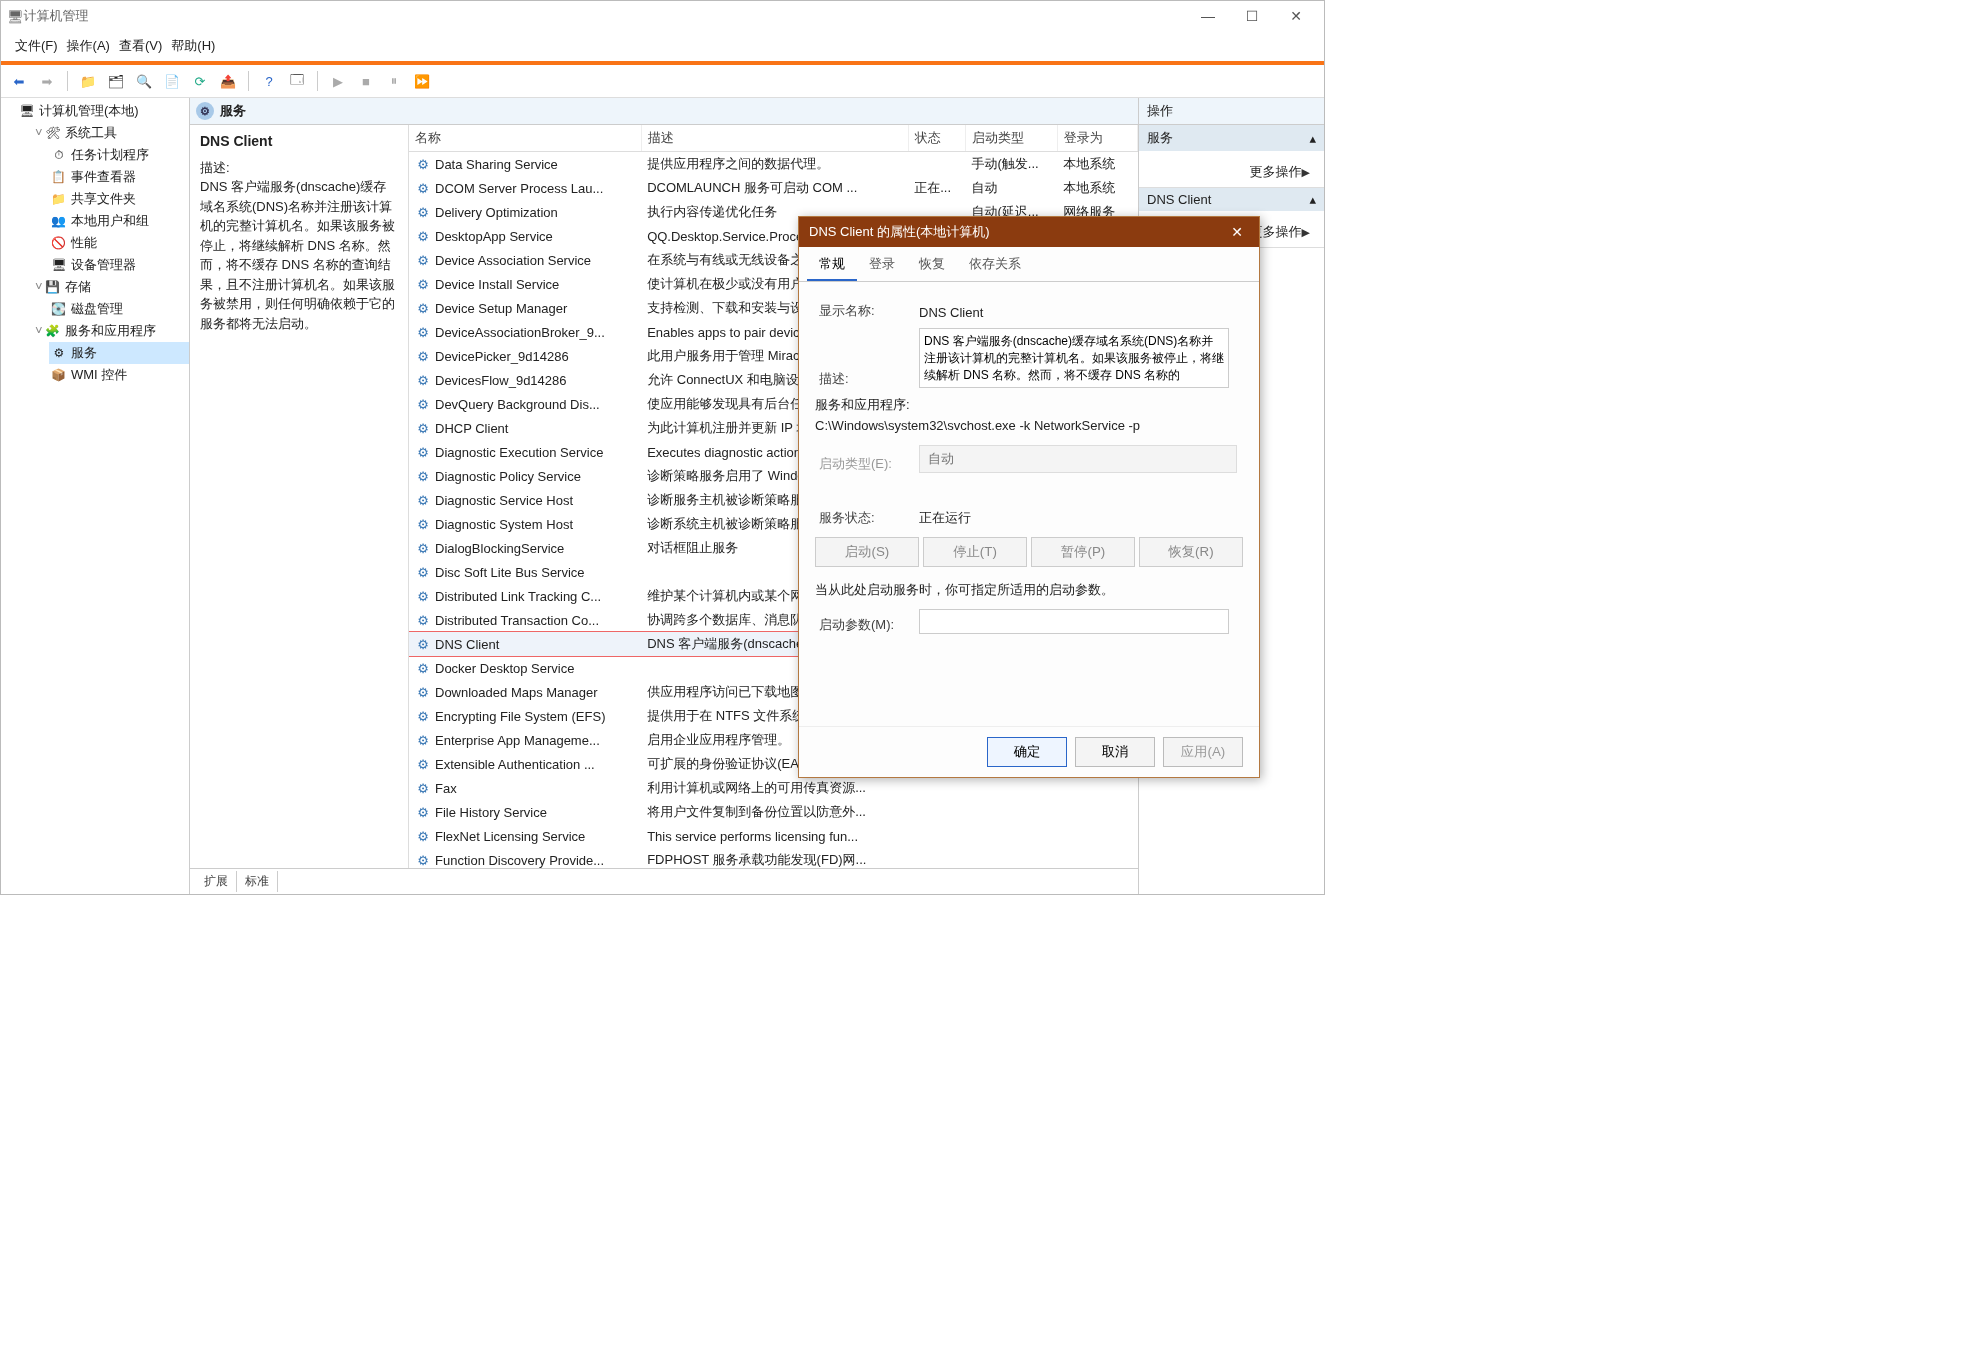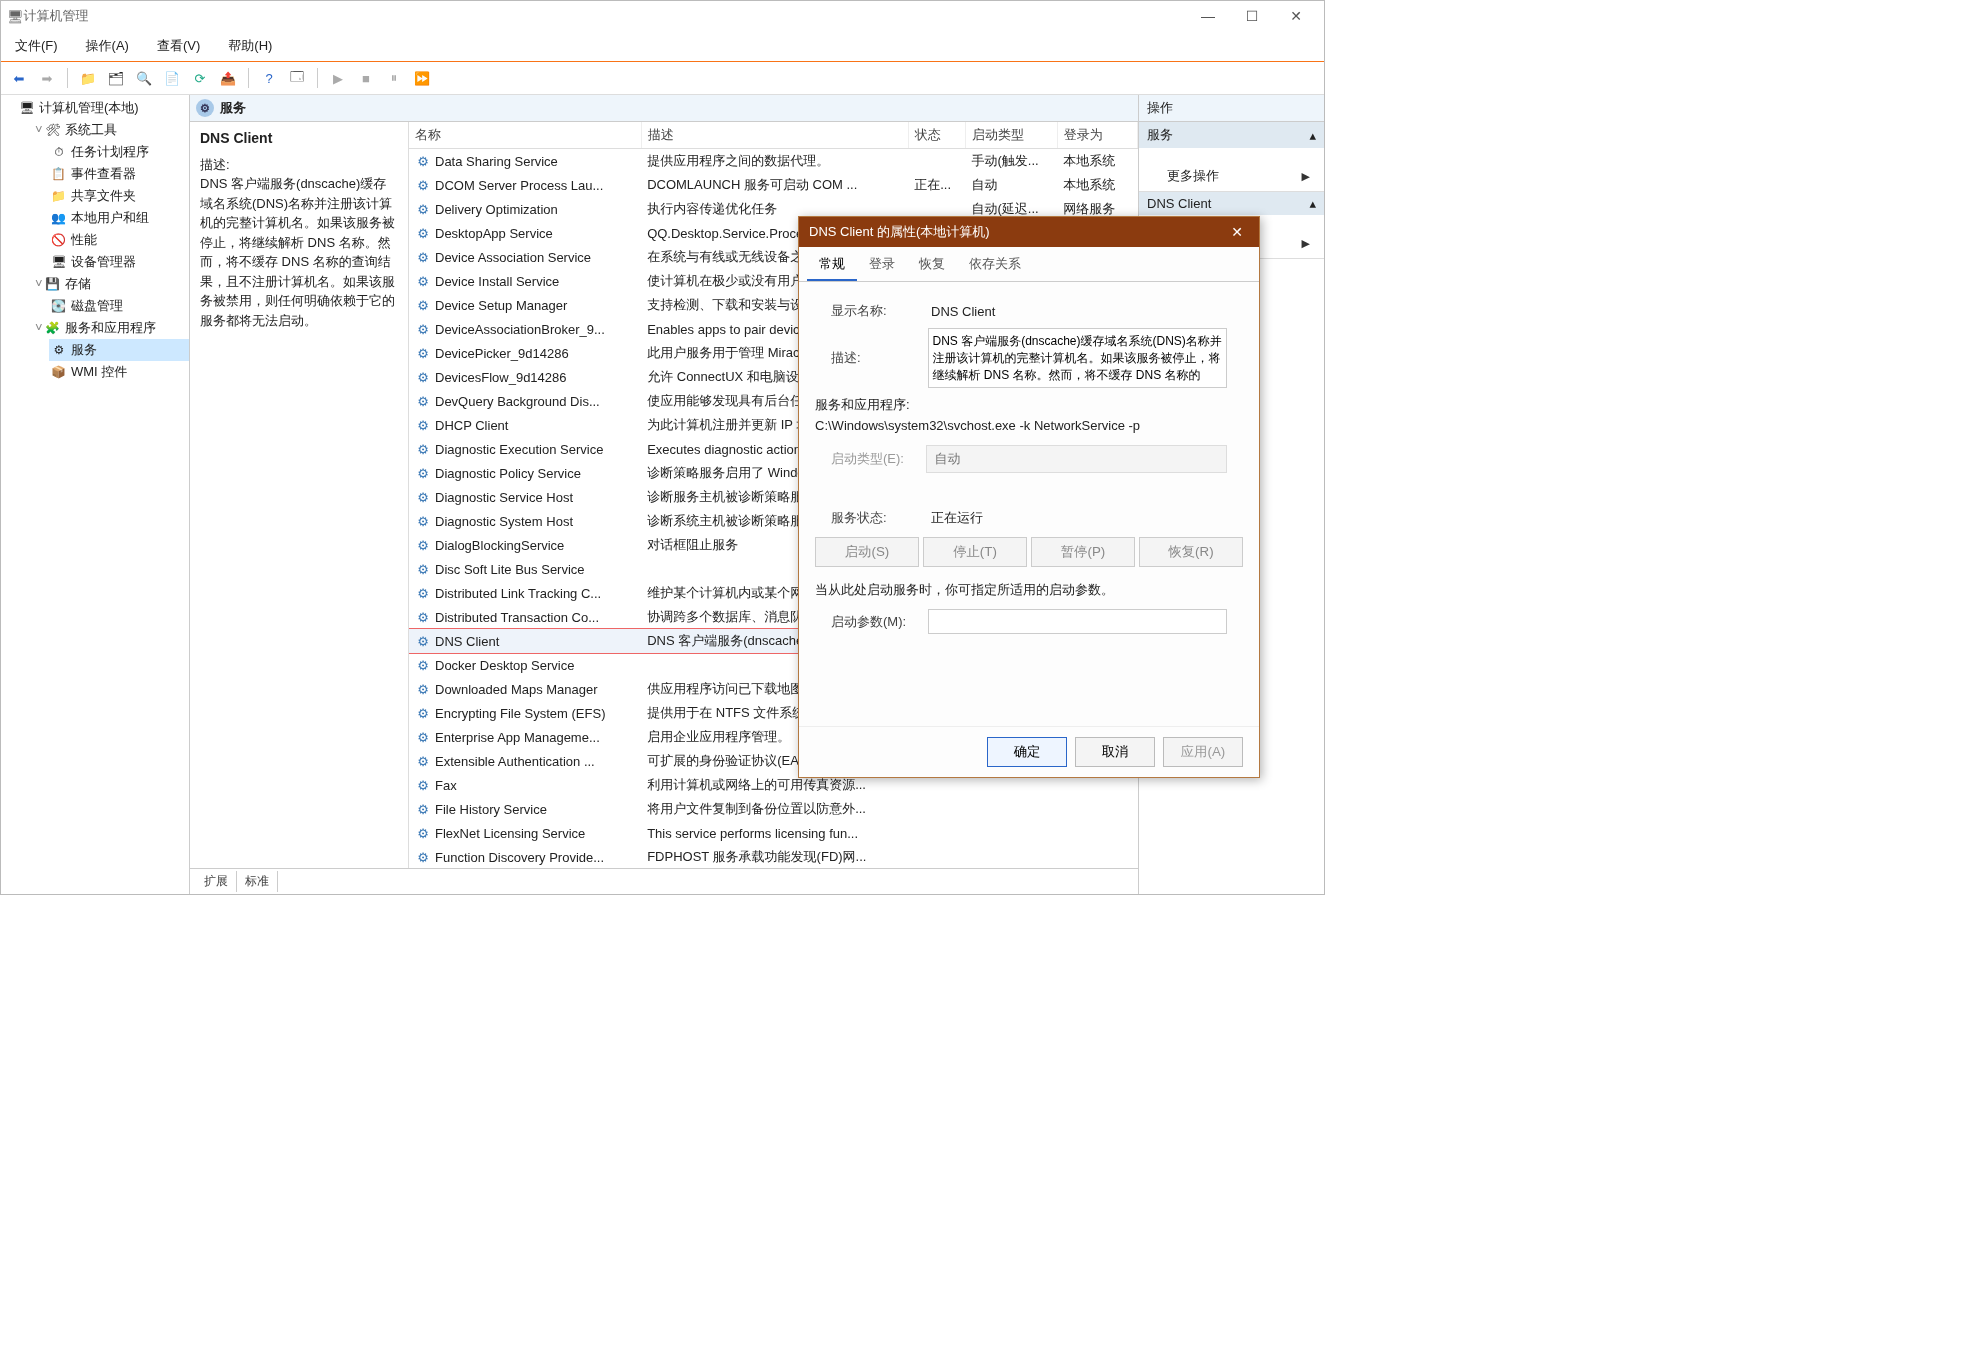--- a/index.html
+++ b/index.html
@@ -1,20 +1,20 @@
 <!DOCTYPE html>
 <html><head>
 <meta charset="utf-8">
 <style>
 html,body{margin:0;padding:0;font-family:"Segoe UI","Microsoft YaHei",sans-serif;font-size:13px;color:#222;background:#fff;user-select:none}
 .win{display:flex;flex-direction:column;width:1325px;height:895px;border:1px solid #bbb;box-sizing:border-box;overflow:hidden}
 .titlebar{display:flex;align-items:center;height:30px;padding:0 6px;color:#666}
 .titlebar .spacer{flex:1}
 .titlebar .winbtn{width:44px;height:28px;text-align:center;line-height:28px;color:#555;font-size:14px}
-.menubar{display:flex;gap:20px;padding:4px 10px;border-bottom:1px solid #f97316}
+.menubar{display:flex;gap:1px;padding:4px 10px;border-bottom:4px solid #f97316}
 .menubar span{padding:2px 4px}
 .toolbar{display:flex;align-items:center;gap:4px;padding:4px 6px;border-bottom:1px solid #ddd}
 .tbtn{width:22px;height:22px;display:flex;align-items:center;justify-content:center;border:1px solid transparent;border-radius:3px;font-size:13px}
 .tsep{width:1px;height:20px;background:#ccc;margin:0 4px}
 .maincols{display:flex;flex:1;min-height:0}
 .treepane{width:188px;border-right:1px solid #ccc;padding:2px 0;overflow:auto;background:#fff}
 .tree ul{list-style:none;margin:0;padding-left:16px}
 .tree li{white-space:nowrap;line-height:20px}
 .tree .row{display:flex;align-items:center;padding:1px 2px}
 .tree .ic{width:16px;text-align:center;margin-right:4px;font-size:12px}
@@ -32,31 +32,31 @@
 .svtable td{padding:2px 6px;white-space:nowrap;overflow:hidden;text-overflow:ellipsis;height:20px}
 .svtable td.name{display:flex;align-items:center}
 .gearic{width:16px;height:16px;display:inline-flex;align-items:center;justify-content:center;margin-right:4px;color:#3a78b5;font-size:13px}
 .svtable tr.hl{outline:1px solid #e66;background:#eef3fa}
 .tabs{display:flex;border-top:1px solid #ccc;padding:2px 6px}
 .tabs span{padding:2px 8px;border-right:1px solid #ccc;font-size:12px;color:#444}
 .actionpane{width:185px;display:flex;flex-direction:column}
 .actionpane .hdr{background:#eef5fb;border-bottom:1px solid #ccc;padding:4px 8px;font-weight:normal}
 .actionpane .block{border-bottom:1px solid #ddd}
 .actionpane .blockhdr{background:#dfe9f1;padding:4px 8px;display:flex;justify-content:space-between;align-items:center}
-.actionpane .item{padding:19px 14px 6px 28px;display:flex;align-items:center;justify-content:space-between}
+.actionpane .item{padding:12px 14px 6px 28px;display:flex;align-items:center;justify-content:flex-end}
 .actionpane .item .arrow{font-size:11px;color:#333}
 .dialog{position:absolute;left:798px;top:216px;width:460px;height:560px;border:1px solid #b37840;box-shadow:2px 2px 10px rgba(0,0,0,0.3);background:#fdfdfd;display:flex;flex-direction:column;z-index:20}
 .dlgtitle{background:#8b3b0f;color:#fff;padding:6px 10px;display:flex;align-items:center}
 .dlgtitle .spacer{flex:1}
 .dlgtitle .close{color:#fff;font-size:14px;padding:0 6px}
 .dlgtabs{display:flex;padding:0 8px;border-bottom:1px solid #ccc;background:#fdfdfd}
 .dlgtabs span{padding:8px 12px 6px;color:#555}
 .dlgtabs span.act{border-bottom:2px solid #2a66c9;color:#000}
 .dlgbody{flex:1;padding:12px 16px;overflow:auto;font-size:13px}
-.field{display:flex;margin:8px 16px;align-items:center}
+.field{display:flex;margin:8px 4px;align-items:flex-end}
 .field .fl{width:100px;color:#444}
 .field .fv{flex:1}
 .svcnamebox{border:1px solid #c44;padding:4px 6px;margin-bottom:6px;display:flex}
 .descbox{width:300px;height:50px;font-size:12px;border:1px solid #ccc;padding:4px;resize:none;font-family:inherit}
 .pathline{margin:4px 0 12px 0}
 .selbox{border:1px solid #ddd;background:#f4f4f4;padding:4px 8px;width:300px;color:#777}
 .btnrow{display:flex;gap:4px;margin:10px 0 14px}
 .btnrow button{flex:1;padding:5px 0;border:1px solid #ccc;background:#f4f4f4;color:#888}
 .paramline{margin:10px 0}
 .paraminput{border:1px solid #ccc;width:300px;padding:4px;background:#fff}

